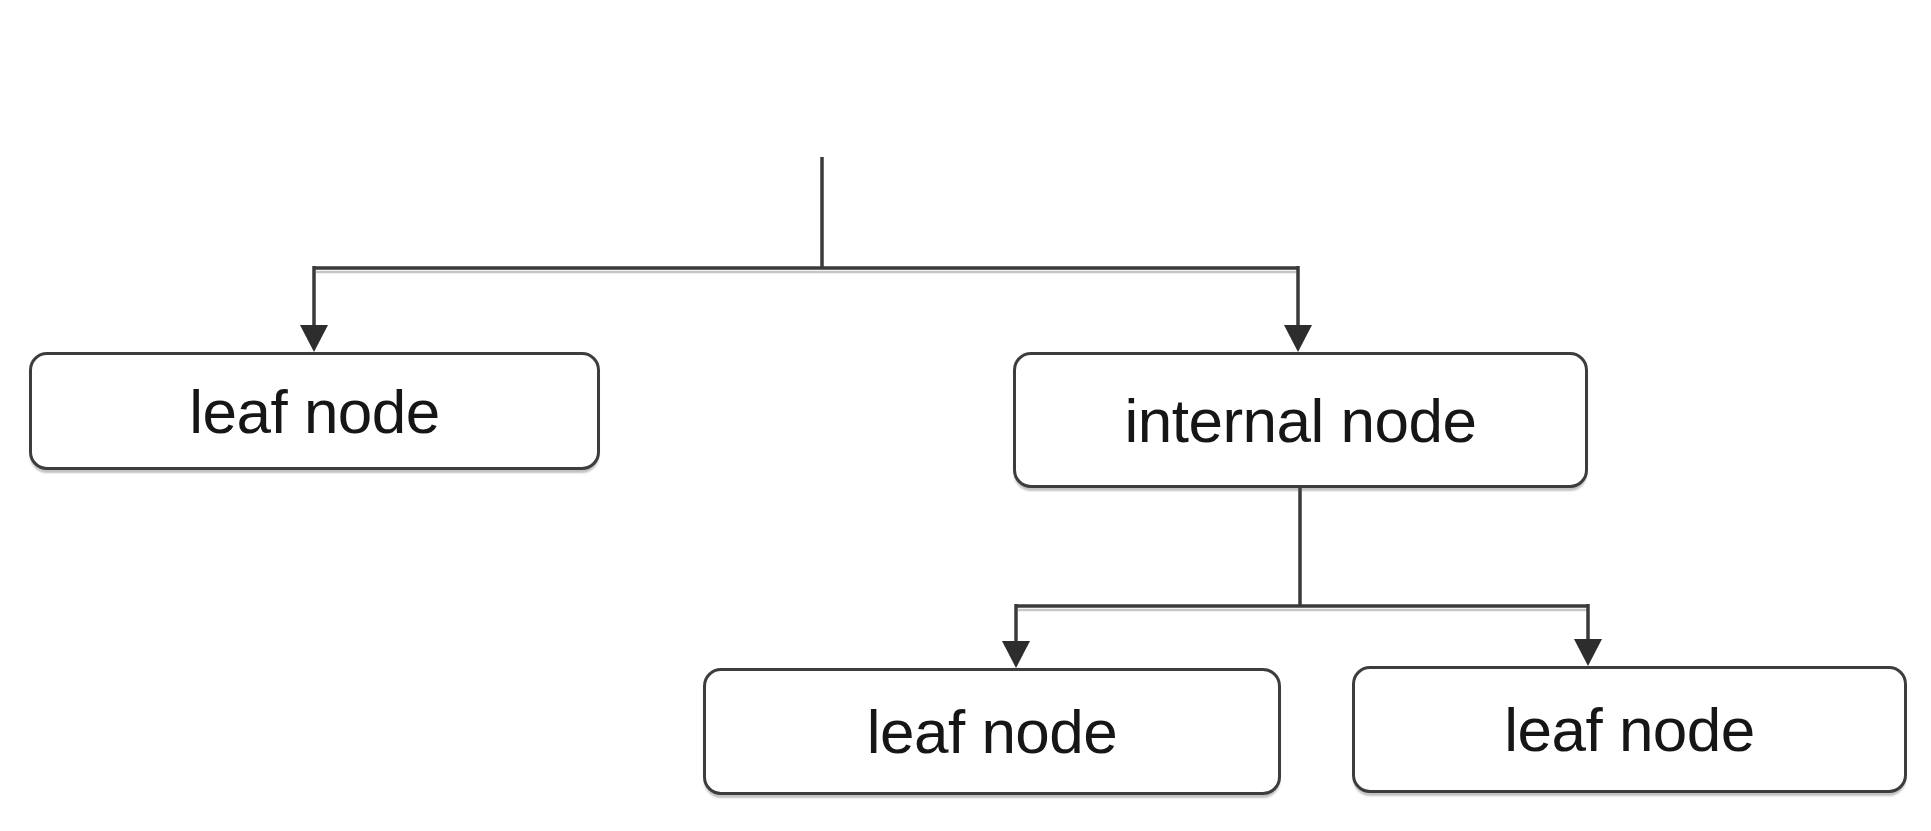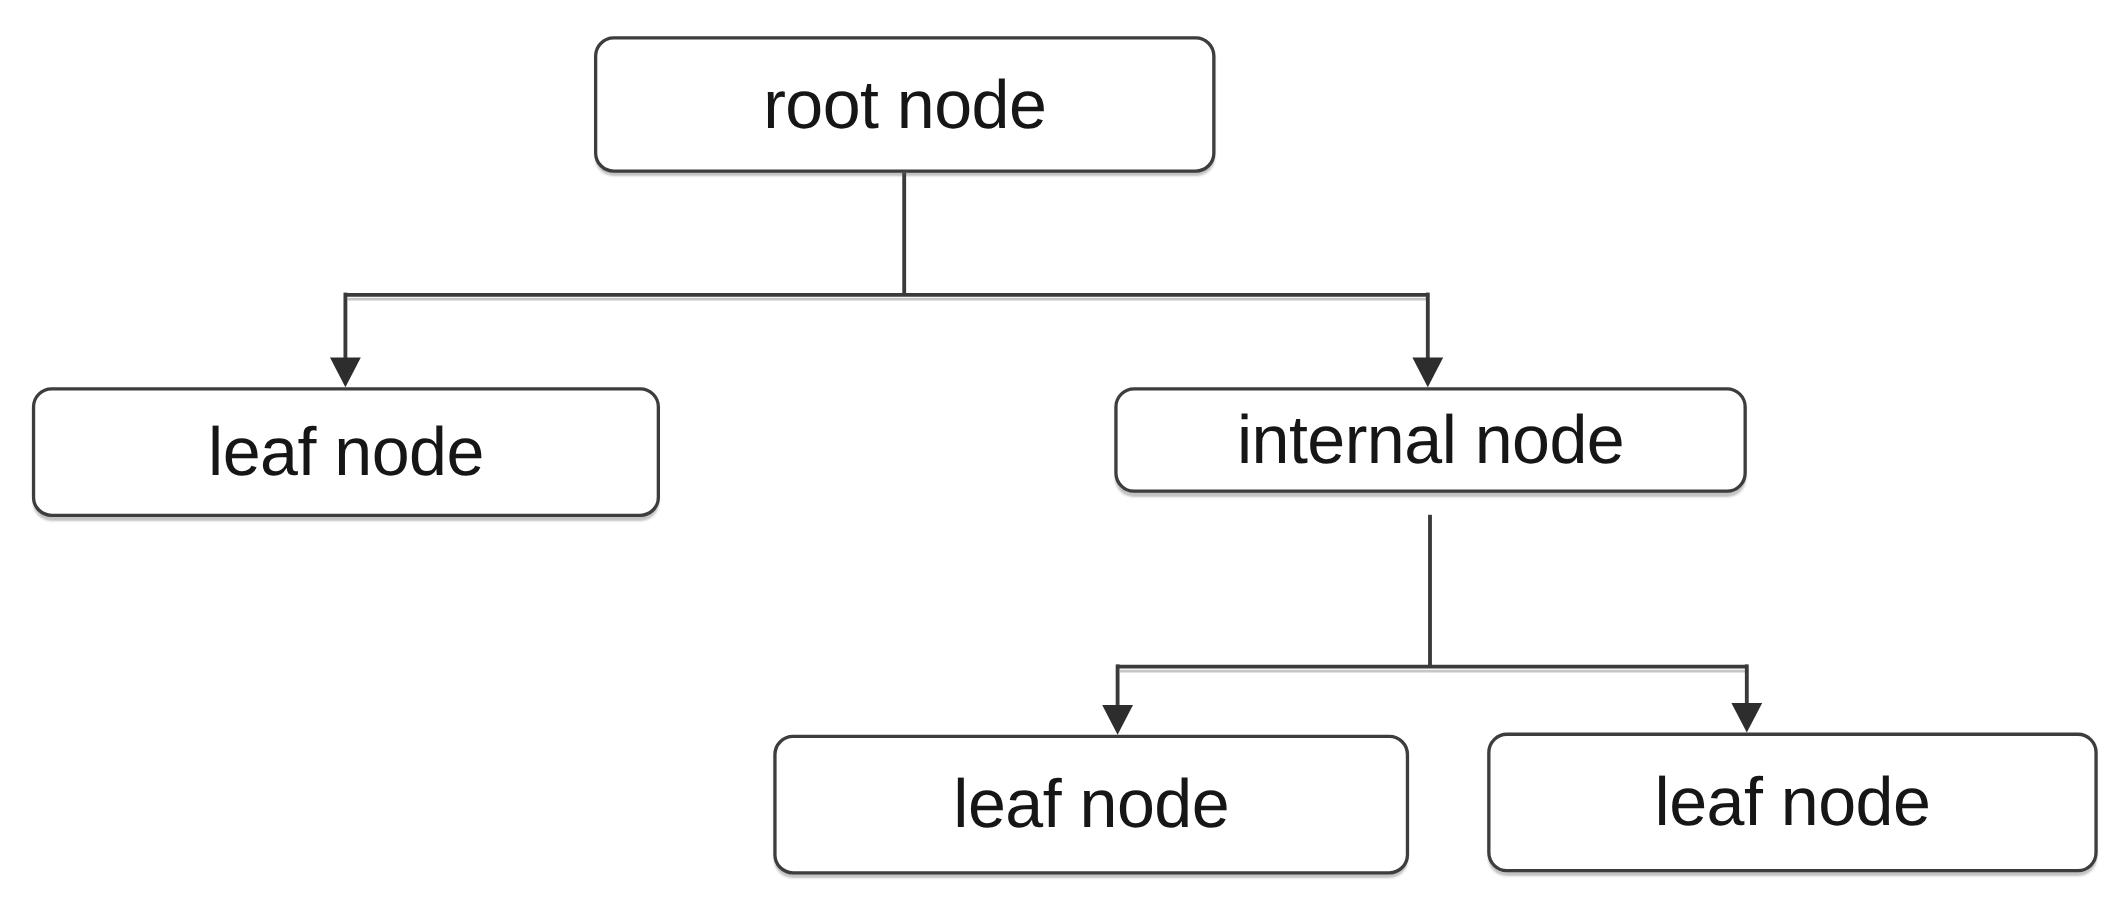--- a/index.html
+++ b/index.html
@@ -32,21 +32,21 @@
     display: flex;
     align-items: center;
     justify-content: center;
     font-size: 62px;
     letter-spacing: -0.5px;
     color: #161616;
     white-space: nowrap;
   }
   .node-root     { left: 540px;  top: 33px;  width: 565px; height: 124px; }
   .node-leaf-l   { left: 29px;   top: 352px; width: 571px; height: 118px; }
-  .node-internal { left: 1013px; top: 352px; width: 575px; height: 96px; }
+  .node-internal { left: 1013px; top: 352px; width: 575px; height: 136px; }
   .node-cleaf-l  { left: 703px;  top: 668px; width: 578px; height: 127px; }
   .node-cleaf-r  { left: 1352px; top: 666px; width: 555px; height: 127px; }
 </style>
 </head>
 <body>
 
 <div class="canvas">
 
   <svg class="connector-layer" viewBox="0 0 1931 831" xmlns="http://www.w3.org/2000/svg">
 
@@ -66,23 +66,20 @@
     <line x1="1018" y1="610" x2="1588" y2="610" stroke="#c6c6c6" stroke-width="2.5"></line>
     <line x1="1016" y1="606" x2="1588" y2="606" stroke="#3a3a3a" stroke-width="3.5"></line>
 
     <line x1="1016" y1="604" x2="1016" y2="644" stroke="#3a3a3a" stroke-width="3.5"></line>
     <polygon points="1002,641 1030,641 1016,668" fill="#2d2d2d"></polygon>
 
     <line x1="1588" y1="604" x2="1588" y2="642" stroke="#3a3a3a" stroke-width="3.5"></line>
     <polygon points="1574,639 1602,639 1588,666" fill="#2d2d2d"></polygon>
   </svg>
 
-  <div class="node node-root">
-    <span>root node</span>
-  </div>
 
   <div class="node node-leaf-l">
     <span>leaf node</span>
   </div>
 
   <div class="node node-internal">
     <span>internal node</span>
   </div>
 
   <div class="node node-cleaf-l">

